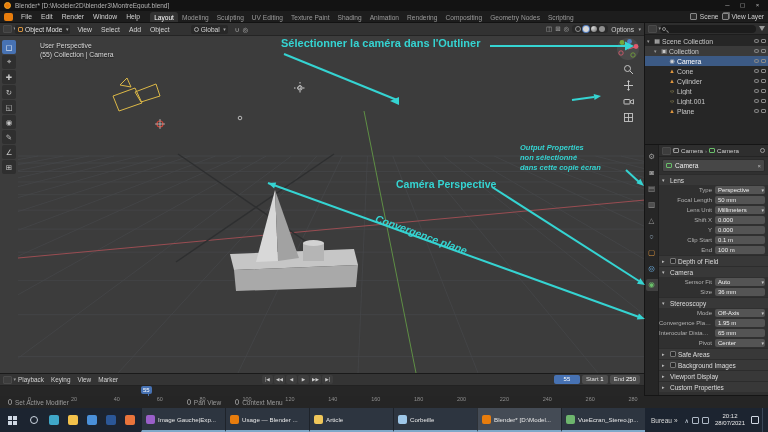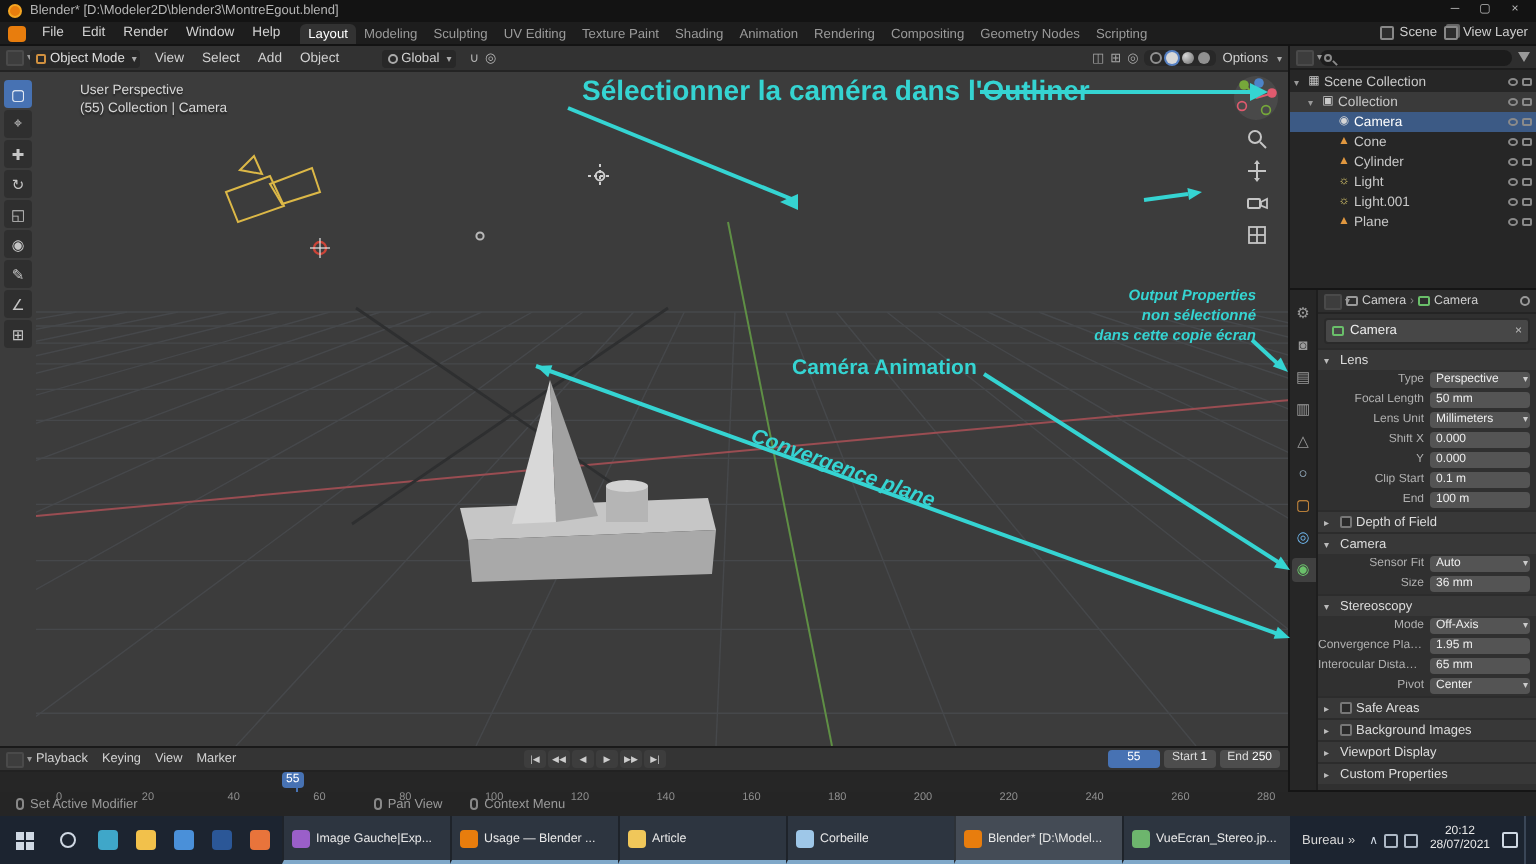--- a/index.html
+++ b/index.html
@@ -170,23 +170,23 @@
   .tb-tray{margin-left:auto;display:flex;align-items:center;gap:3px;padding-right:2px;}
   .tray-ic{font-size:6px;color:#cfd8e3;}
   .tray-sq{width:7px;height:7px;border:1px solid #aeb9c6;border-radius:1px;}
   .tb-clock{text-align:center;color:#e8e8e8;font-size:6px;line-height:7px;padding:0 3px;}
   .notif{width:8px;height:8px;border:1px solid #cfd8e3;border-radius:1px;}
   .show-desktop{width:4px;height:24px;border-left:1px solid #3a4657;}
 
   
   .anno-layer{position:absolute;inset:0;z-index:60;pointer-events:none;}
   .anno-text{position:absolute;z-index:61;color:#35d4d2;font-weight:bold;pointer-events:none;white-space:nowrap;}
-  .a-select{left:291px;top:37px;font-size:14px;}
+  .a-select{left:281px;top:37px;font-size:11px;}
   .a-toggle{left:445px;top:93px;font-size:10.5px;}
-  .a-output{left:520px;top:143px;width:108px;font-size:7.5px;font-style:italic;text-align:right;line-height:10px;white-space:normal;}
+  .a-output{left:520px;top:143px;width:108px;font-size:7.5px;font-style:italic;line-height:10px;white-space:normal;}
   .a-camprops{left:396px;top:178px;font-size:10.5px;}
   .a-conv{left:378px;top:212px;font-size:10.5px;font-style:italic;transform:rotate(20deg);transform-origin:0 0;}
 </style>
 </head>
 <body>
 
 <div class="screen">
 
   <div class="titlebar">
     <span class="blender-logo"></span>
@@ -842,15 +842,15 @@
       <polygon points="645,319 636.8,319.4 638.9,313.4"></polygon>
       <polygon points="268,183 274.1,188.6 276.2,182.6"></polygon>
     </g>
   </svg>
   <div class="anno-text a-select">Sélectionner la caméra dans l'Outliner</div>
   <div class="anno-text a-output">
     <div>Output Properties</div>
     <div>non sélectionné</div>
     <div>dans cette copie écran</div>
   </div>
-  <div class="anno-text a-camprops">Caméra Animation</div>
+  <div class="anno-text a-camprops">Caméra Perspective</div>
   <div class="anno-text a-conv">Convergence plane</div>
 </div>
 
 </body></html>

